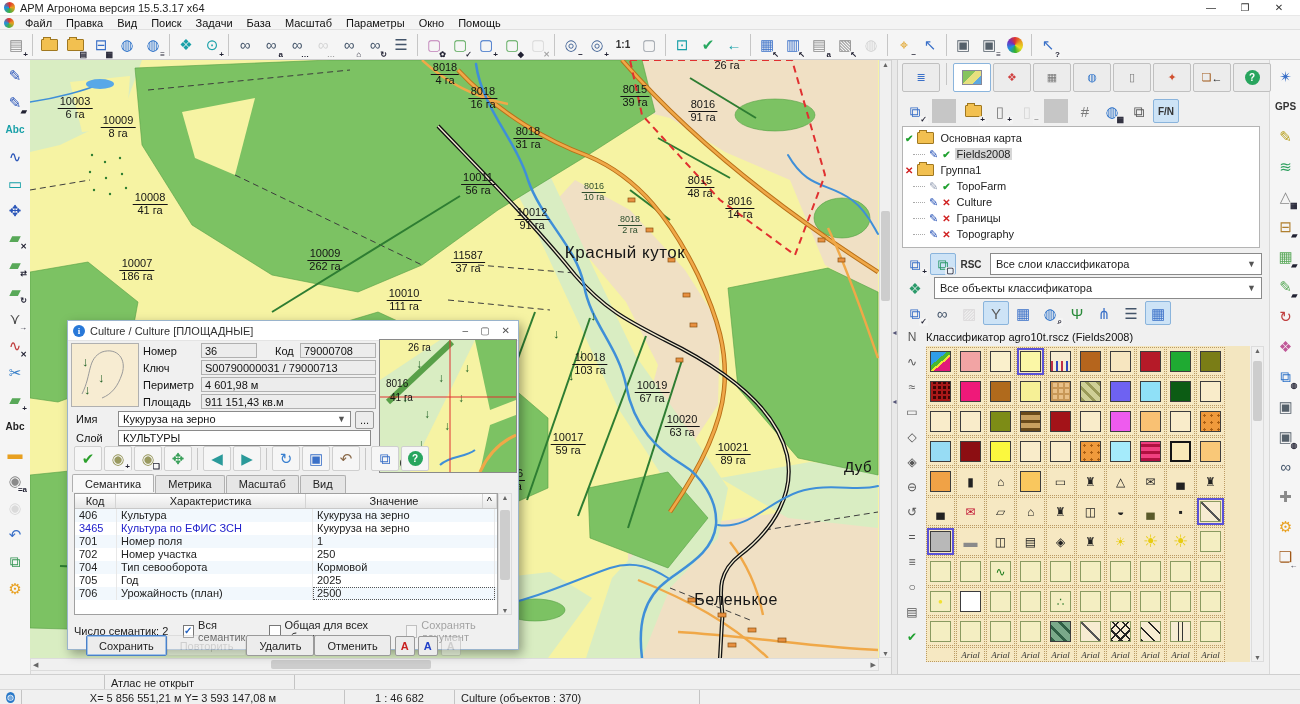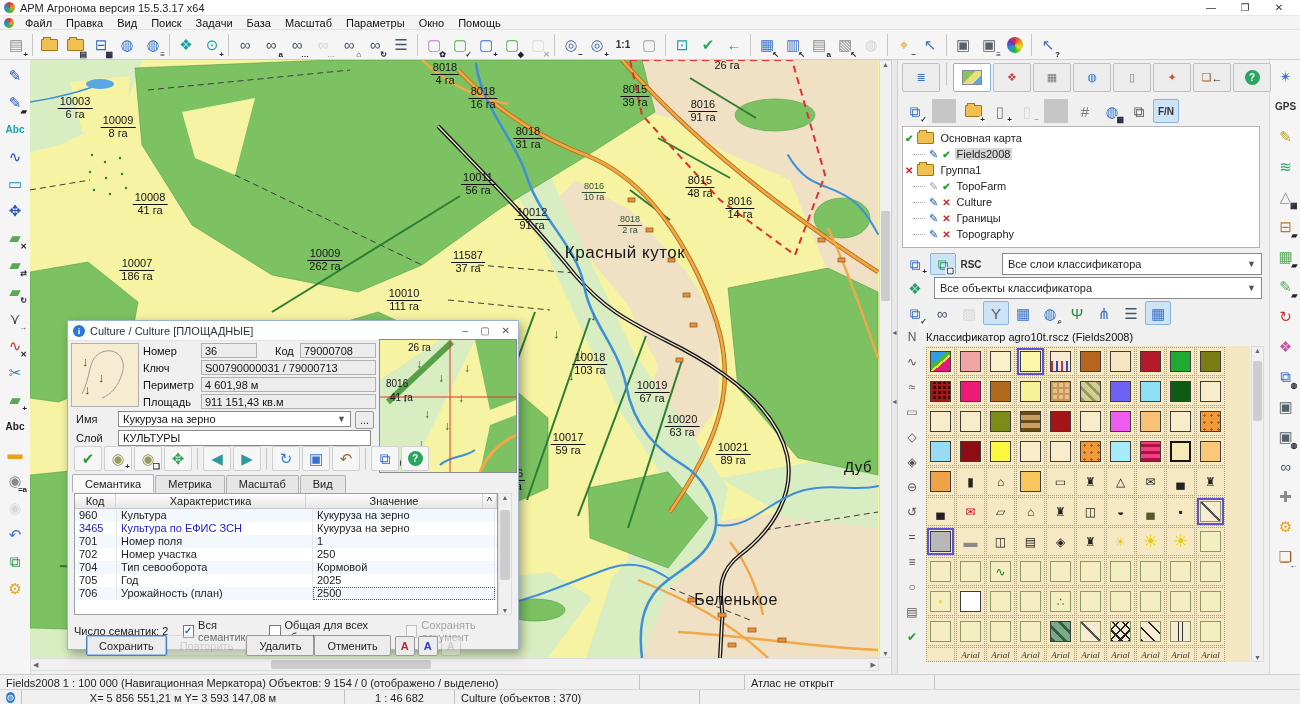--- a/index.html
+++ b/index.html
@@ -711,21 +711,21 @@
         <span class="g" style="color: rgb(58, 112, 200);">⧉</span>
         <span class="sfx">+</span>
       </div>
       <div class="tb-btn pressed" style="width: 24px; height: 22px;">
         <span class="g" style="color: rgb(42, 154, 106);">⧉</span>
         <span class="sfx">▢</span>
       </div>
       <div class="tb-btn" style="width: 24px; height: 22px;">
         <span class="tb-text">RSC</span>
       </div>
-    <div class="combo" style="margin-left:16px">
+    <div class="combo" style="margin-left:4px">
       <span>Все слои классификатора</span>
         <span class="car">▼</span>
     </div>
   </div>
   <div class="combo-row" style="top:216px" id="combo-row-b">
       <div class="tb-btn" style="width: 24px; height: 22px;">
         <span class="g" style="color: rgb(42, 154, 106);">❖</span>
       </div>
     <div class="combo" style="margin-left:4px">
       <span>Все объекты классификатора</span>
@@ -1245,21 +1245,21 @@
     </div>
   <div class="sem-table">
     <div class="sem-hrow" id="sem-head">
         <div class="c-kod">Код</div>
         <div class="c-har">Характеристика</div>
         <div class="c-val">Значение</div>
         <div>^</div>
       </div>
     <div id="sem-rows">
         <div class="sem-row">
-          <div class="c-kod">960</div>
+          <div class="c-kod">406</div>
           <div class="c-har">Культура</div>
           <div class="c-val">Кукуруза на зерно</div>
         </div>
         <div class="sem-row link">
           <div class="c-kod">3465</div>
           <div class="c-har">Культура по ЕФИС ЗСН</div>
           <div class="c-val">Кукуруза на зерно</div>
         </div>
         <div class="sem-row">
           <div class="c-kod">701</div>
@@ -1315,21 +1315,20 @@
     <div class="dlg-btn">Отменить</div>
     <div id="a-buttons" style="display:flex;gap:3px;margin-left:4px">
         <div class="a-btn" style="color: rgb(200, 32, 32);">A</div>
         <div class="a-btn" style="color: rgb(32, 64, 200);">A</div>
         <div class="a-btn disabled" style="color: rgb(154, 154, 154);">A</div>
       </div>
   </div>
 </div>
 
 <div class="status1">
-  <div class="seg" style="width:640px">Fields2008  1 : 100 000 (Навигационная Меркатора) Объектов: 9 154 / 0 (отображено / выделено)</div>
   <div class="seg" style="width:105px"></div>
   <div class="seg" style="width:190px">Атлас не открыт</div>
   <div class="seg" style="flex:1;border-right:none"></div>
 </div>
 <div class="status2">
   <div class="seg" style="width:22px;justify-content:center">
       <span class="globe-mini">◍</span>
     </div>
   <div class="seg" style="width:323px;justify-content:center">X= 5 856 551,21 м      Y= 3 593 147,08 м</div>
   <div class="seg" style="width:110px;justify-content:center">1 : 46 682</div>

